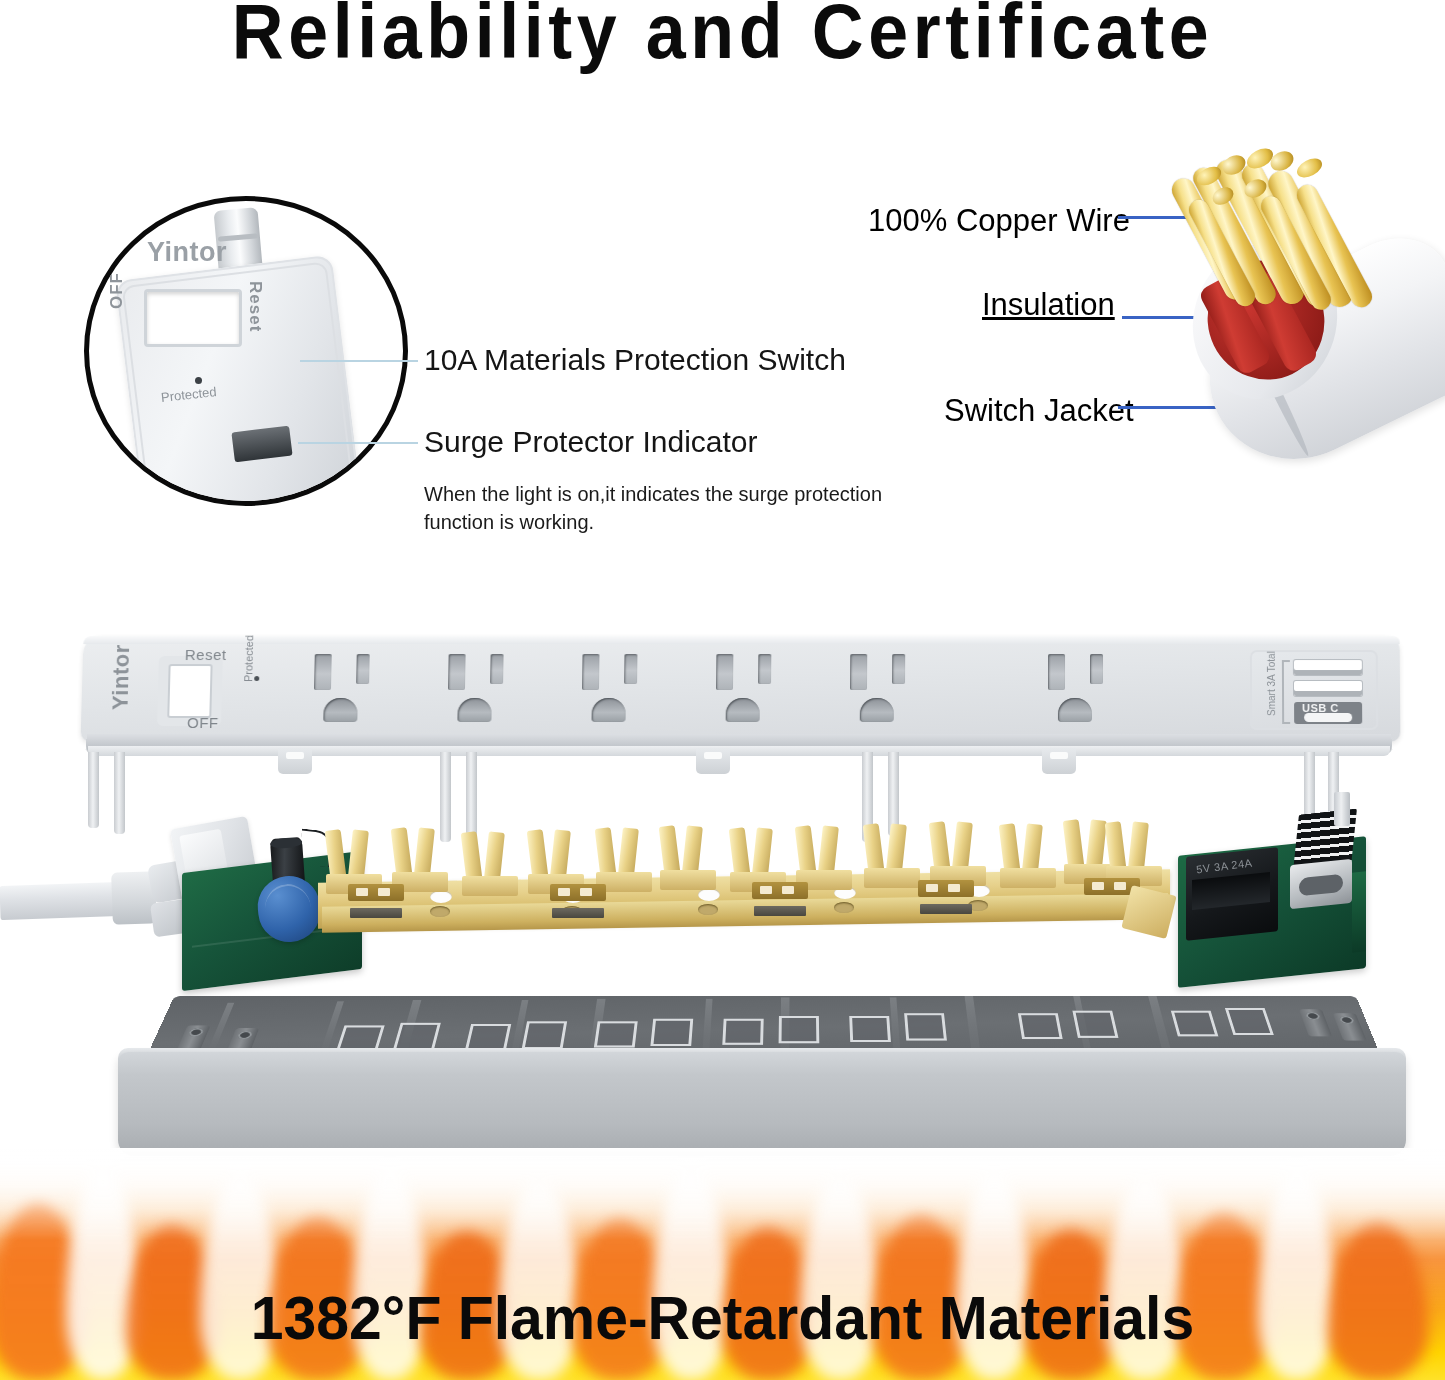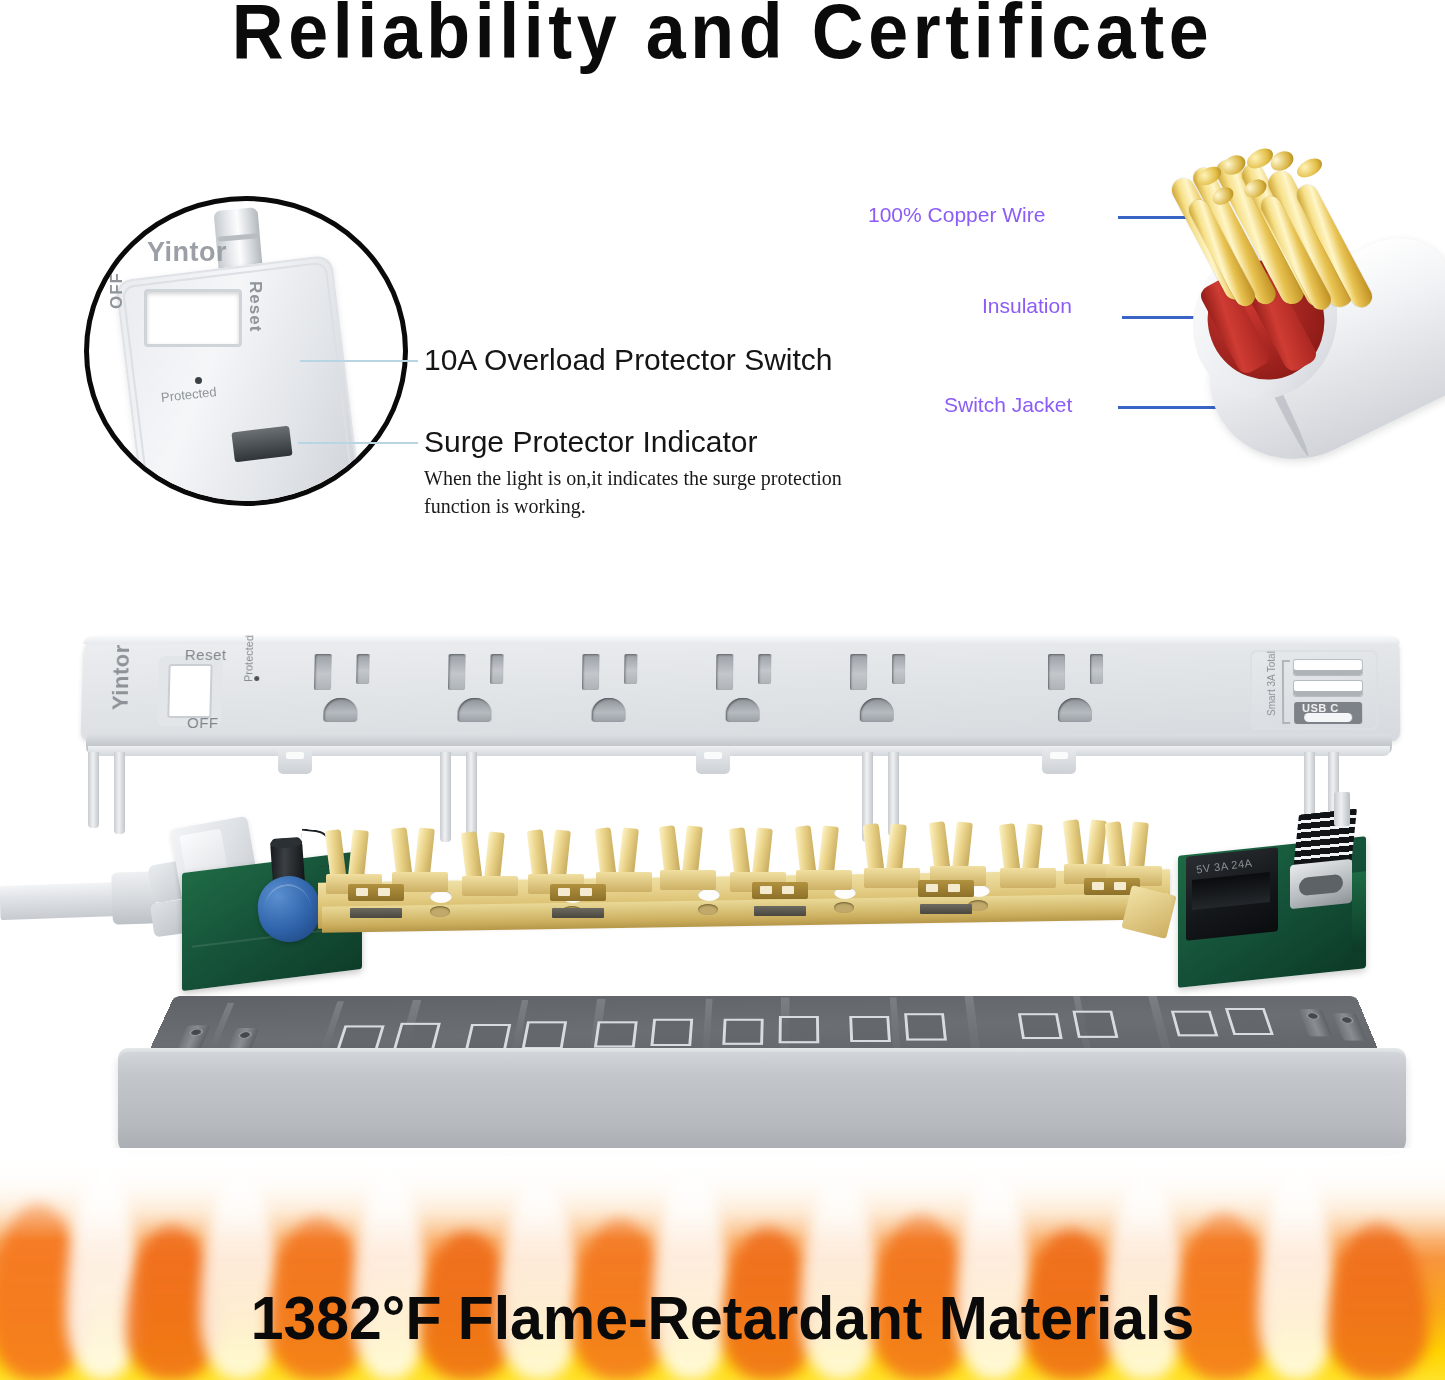--- a/index.html
+++ b/index.html
@@ -87,21 +87,21 @@
   
   .lbl-big {
     position:absolute; font-size:30px; color:#151515; white-space:nowrap;
   }
   .lbl-sub {
     position:absolute; font-size:20px; color:#1a1a1a; line-height:1.42; width:470px;
   }
 
   
   .wlbl {
-    position:absolute; font-size:21px; color:#8b5cf6; white-space:nowrap; text-align:right;
+    position:absolute; font-size:31px; color:#000000; white-space:nowrap; text-align:right;
   }
 
   
   .wire { position:absolute; left:1168px; top:150px; width:290px; height:300px; }
   .wire-jacket {
     position:absolute; left:36px; top:120px; width:270px; height:168px;
     background:linear-gradient(185deg,#ffffff 0%,#f3f4f6 30%,#e2e4e8 62%,#cfd2d7 100%);
     border-radius:90px 60px 60px 90px / 84px 50px 50px 84px;
     transform:rotate(-26deg); box-shadow:0 3px 8px rgba(0,0,0,.12);
   }
@@ -503,28 +503,28 @@
   <div class="inset-off">OFF</div>
   <div class="inset-reset">Reset</div>
   <div class="inset-dot"></div>
   <div class="inset-protected">Protected</div>
   <div class="inset-plugblk"></div>
 </div>
 
 <div class="lead-pale" style="left:300px; top:360px; width:118px;"></div>
 <div class="lead-pale" style="left:298px; top:442px; width:120px;"></div>
 
-<div class="lbl-big" style="left:424px; top:343px;">10A Overload Protector Switch</div>
+<div class="lbl-big" style="left:424px; top:343px;">10A Materials Protection Switch</div>
 <div class="lbl-big" style="left:424px; top:425px;">Surge Protector Indicator</div>
-<div class="lbl-sub" style="left:424px; top:464px;font-family:Liberation Serif, serif;">When the light is on,it indicates the surge protection function is working.</div>
+<div class="lbl-sub" style="left:424px; top:480px;">When the light is on,it indicates the surge protection function is working.</div>
 
 <div class="wlbl" style="left:868px; top:203px;">100% Copper Wire</div>
 <div class="lead-blue" style="left:1118px; top:216px; width:96px;"></div>
 
-<div class="wlbl" style="left:982px; top:294px;">Insulation</div>
+<div class="wlbl" style="left:982px; top:287px;text-decoration:underline;">Insulation</div>
 <div class="lead-blue" style="left:1122px; top:316px; width:128px;"></div>
 
 <div class="wlbl" style="left:944px; top:393px;">Switch Jacket</div>
 <div class="lead-blue" style="left:1118px; top:406px; width:196px;"></div>
 
 <div class="wire">
   <div class="wire-jacket"></div>
   <div class="wire-mouth"></div>
   <div class="wire-inner"></div>
 

